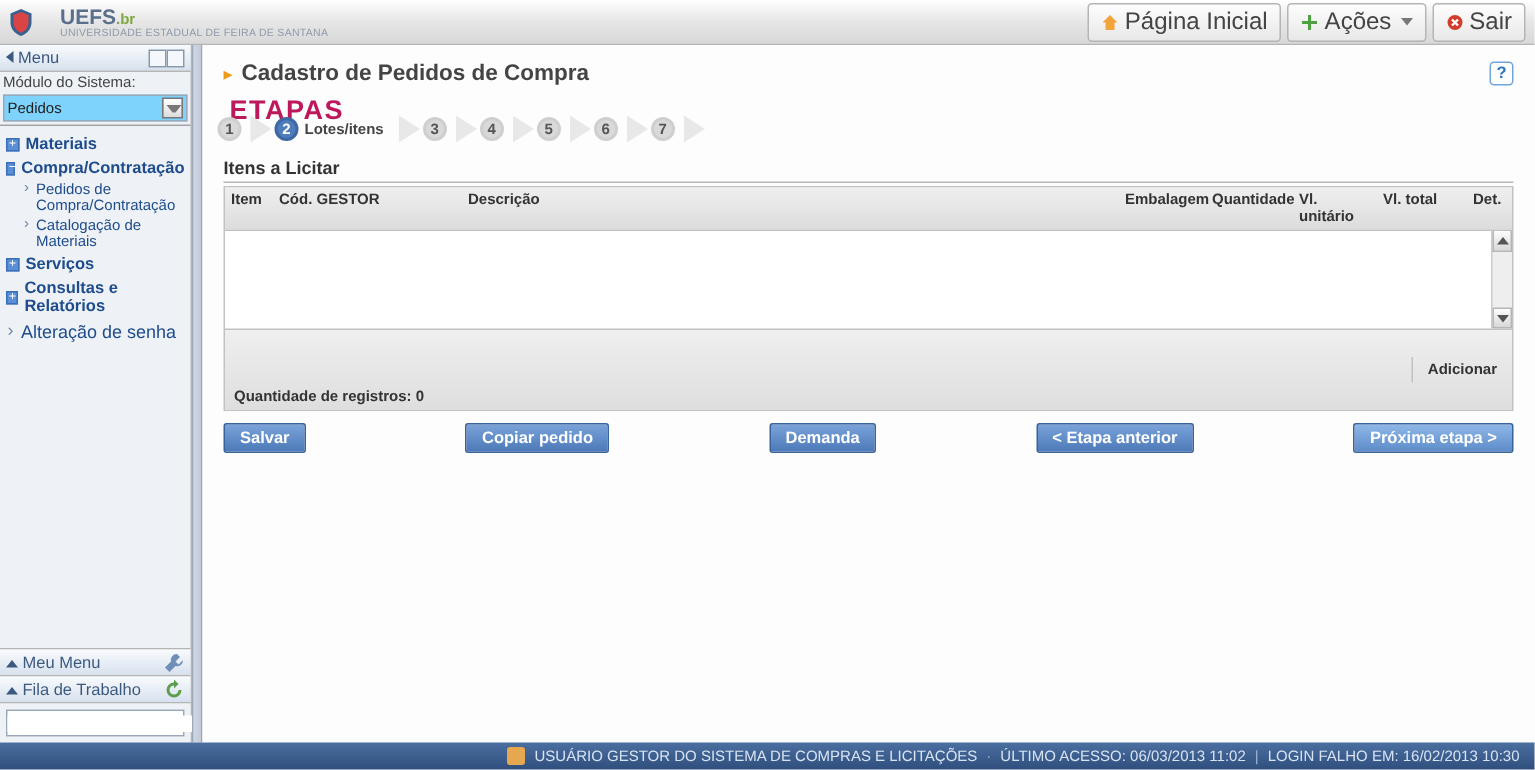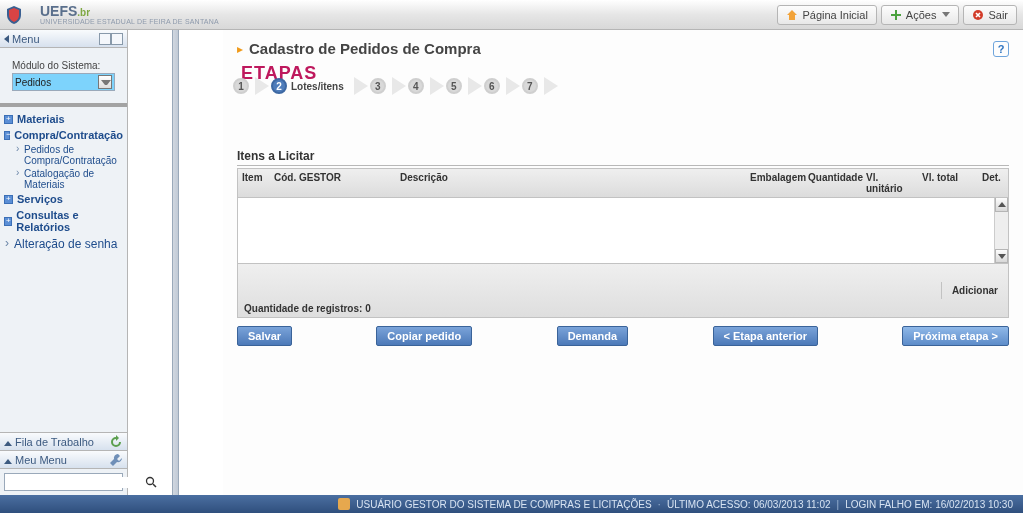--- a/index.html
+++ b/index.html
@@ -8,32 +8,32 @@
 
   
   .top-header { height: 30px; background: linear-gradient(to bottom, #ffffff 0%, #e6e6e6 50%, #d8d8d8 100%); border-bottom: 1px solid #b5b5b5; display: flex; align-items: center; justify-content: space-between; padding: 0 6px; }
   .logo-area { display: flex; align-items: center; gap: 18px; }
   .logo-shield { width: 16px; height: 18px; }
   .logo-text { display: flex; flex-direction: column; line-height: 1; }
   .logo-text .brand { font-weight: bold; font-size: 14px; color: #5a6f8c; }
   .logo-text .brand .br { color: #7fa843; font-size: 10px;}
   .logo-text .sub { font-size: 7px; color: #8e9aac; letter-spacing: 0.2px; }
   .header-actions { display: flex; gap: 4px; align-items: center; }
-  .hbtn { display: inline-flex; align-items: center; gap: 4px; padding: 3px 8px; background: linear-gradient(to bottom,#fdfdfd,#e8e8e8); border: 1px solid #b5b5b5; border-radius: 3px; font-size: 11px; color: #444; cursor: pointer; }
+  .hbtn { display: inline-flex; align-items: center; gap: 4px; padding: 3px 8px; background: linear-gradient(to bottom,#fdfdfd,#e8e8e8); border: 1px solid #b5b5b5; border-radius: 3px; font-size: 16px; color: #444; cursor: pointer; }
   .hbtn .ico { width: 12px; height: 12px; display: inline-block; }
   .chev-down { width:0; height:0; border-left:4px solid transparent; border-right:4px solid transparent; border-top:5px solid #777; display:inline-block; margin-left:2px; }
 
   
-  .body-row { flex: 1; display: flex; min-height: 0; gap: 44px; }
+  .body-row { flex: 1; display: flex; min-height: 0; }
   .sidebar { width: 128px; background: #eef2f6; border-right: 1px solid #b5b5b5; display: flex; flex-direction: column; }
   .sb-menu-hdr { height: 18px; background: linear-gradient(to bottom,#f9fbfd,#d7e1ee); border-bottom: 1px solid #b5b5b5; display: flex; align-items: center; justify-content: space-between; padding: 0 4px; font-size: 11px; color: #3c5a80;}
   .sb-menu-hdr .arrow { width:0;height:0;border-top:4px solid transparent;border-bottom:4px solid transparent;border-right:5px solid #3c5a80; display:inline-block; margin-right:3px;}
   .sb-menu-hdr .icons { display:flex; gap:0;}
   .sb-menu-hdr .ticon { width:12px; height:12px; border:1px solid #8899aa; background:#f4f7fb; }
-  .sb-module { padding: 12px; border-bottom: 4px solid #a3a3a3;}
+  .sb-module { padding: 2px; border-bottom: 1px solid #a3a3a3;}
   .sb-module-lbl { font-size: 10px; color: #444; display:block; margin-bottom:2px;}
   .sb-select-wrap { display:flex; align-items:center; background:#7dd3fc; border:1px solid #9aa9ba; height:18px; padding:0 2px; }
   .sb-select-wrap span { flex:1; font-size:10px; color:#222;}
   .sb-select-wrap .dd { width:14px; height:14px; border:1px solid #777; background:linear-gradient(#fff,#ddd); display:flex; align-items:center; justify-content:center;}
   .nav { flex:1; overflow:auto; padding:4px 0; font-size:11px; }
   .nav-item { display:flex; align-items:center; padding:2px 4px; color:#1e4c8c; cursor:pointer; }
   .nav-item .box { width:9px; height:9px; background:#5b8fd6; margin-right:4px; border:1px solid #3b6fb6; position:relative;}
   .nav-item .box.plus::before { content:"+"; color:#fff; font-size:8px; position:absolute; top:-2px; left:1px;}
   .nav-item .box.minus::before { content:"−"; color:#fff; font-size:9px; position:absolute; top:-3px; left:1px;}
   .nav-item span.lbl { text-decoration: underline dotted transparent; }
@@ -64,21 +64,21 @@
 
   .steps-wrap { position:relative; height:36px;}
   .steps-bg { position:absolute; left:18px; top:0; font-size:18px; color:#be185d; font-weight:bold; letter-spacing:1px;}
   .steps { position:absolute; left:10px; top:14px; display:flex; align-items:center;}
   .step { display:flex; align-items:center;}
   .step-circle { width:16px; height:16px; border-radius:50%; background:#d9d9d9; display:flex; align-items:center; justify-content:center; font-size:10px; font-weight:bold; color:#555; border:2px solid #cfcfcf;}
   .step.active .step-circle { background:#4f7dbb; border-color:#3d68a3; color:#fff;}
   .step-label { font-size:10px; font-weight:bold; margin:0 4px; color:#444;}
   .step-arrow { width:0;height:0;border-top:9px solid transparent;border-bottom:9px solid transparent;border-left:14px solid #e8e8e8; margin:0 2px 0 6px;}
 
-  .sub-title { font-weight:bold; font-size:12px; color:#333; padding:6px 14px 2px;margin-top:44px;}
+  .sub-title { font-weight:bold; font-size:12px; color:#333; padding:6px 14px 2px;}
   .hr { border:none; border-top:1px solid #b8b8b8; margin:0 14px 2px;}
 
   .table-wrap { margin:0 14px; border:1px solid #c2c2c2; background:#fff; display:flex; flex-direction:column; height:150px; }
   .thead { display:flex; background:linear-gradient(to bottom,#efefef,#dcdcdc); border-bottom:1px solid #c2c2c2; font-size:10px; font-weight:bold; color:#333;}
   .th { padding:3px 4px; }
   .col-item { width:32px;} .col-cod { width:82px;} .col-desc { flex:1;margin-left:44px;} .col-emb { width:58px;} .col-qtd { width:58px;} .col-vlu { width:56px;} .col-vlt { width:60px;} .col-det { width:30px;}
   .tbody { flex:1; position:relative; }
   .scrollbar { position:absolute; right:0; top:0; bottom:0; width:14px; background:#eee; border-left:1px solid #ccc;}
   .scrollbar .sb-btn { height:14px; background:linear-gradient(#fdfdfd,#d8d8d8); border:1px solid #b5b5b5; display:flex; align-items:center; justify-content:center;}
   .scrollbar .sb-btn.top { border-top:none;}
@@ -177,30 +177,30 @@
             <span class="lbl bold">Serviços</span>
           </div>
         <div class="nav-item">
             <span class="box plus"></span>
             <span class="lbl bold">Consultas e Relatórios</span>
           </div>
         <a class="nav-link">Alteração de senha</a>
       </div>
       <div class="sb-bottom">
         <div class="sb-bot-row">
+          <div><span class="arrow2"></span><span>Meu Menu</span></div>
+          <svg class="ricon" viewBox="0 0 14 14">
+              <path d="M9 1a4 4 0 0 0-4 5L1 10l3 3 4-4a4 4 0 0 0 5-4l-3 3-2-2 3-3z" fill="#6f8fb8"></path>
+            </svg>
+        </div>
+        <div class="sb-bot-row">
           <div><span class="arrow2"></span><span>Fila de Trabalho</span></div>
           <svg class="ricon" viewBox="0 0 14 14">
               <path d="M7 2a5 5 0 1 0 5 5h-2a3 3 0 1 1-3-3V2z" fill="#5b9f4e"></path>
               <path d="M7 0l3 3-3 3z" fill="#5b9f4e"></path>
-            </svg>
-        </div>
-        <div class="sb-bot-row">
-          <div><span class="arrow2"></span><span>Meu Menu</span></div>
-          <svg class="ricon" viewBox="0 0 14 14">
-              <path d="M9 1a4 4 0 0 0-4 5L1 10l3 3 4-4a4 4 0 0 0 5-4l-3 3-2-2 3-3z" fill="#6f8fb8"></path>
             </svg>
         </div>
         <div class="sb-search">
           <div class="sb-search-in">
             <input type="text" style="">
             <div class="mag">
               <svg width="12" height="12" viewBox="0 0 12 12">
                   <circle cx="5" cy="5" r="3.5" fill="none" stroke="#333" stroke-width="1.3"></circle>
                   <line x1="8" y1="8" x2="11" y2="11" stroke="#333" stroke-width="1.5"></line>
                 </svg>

